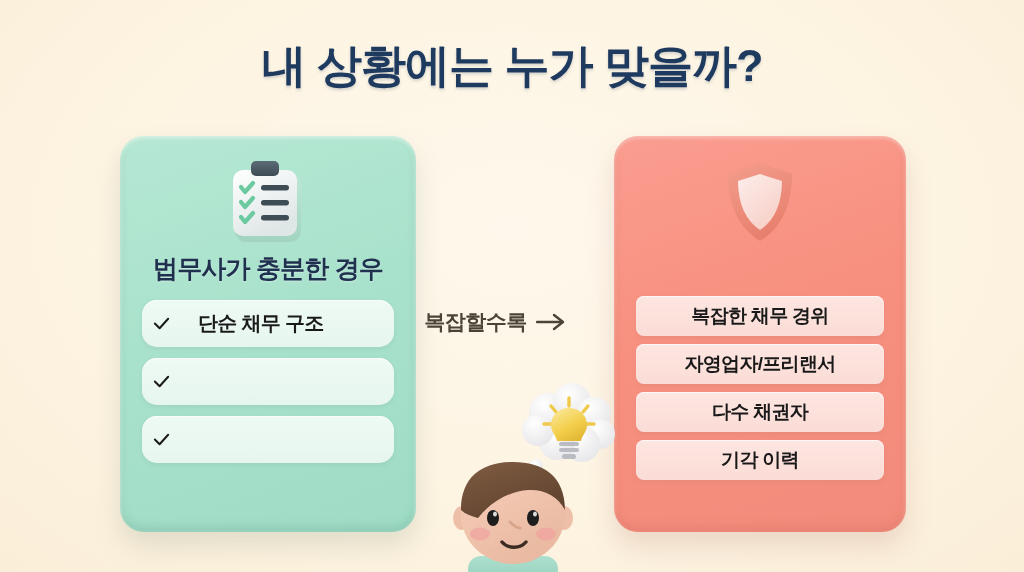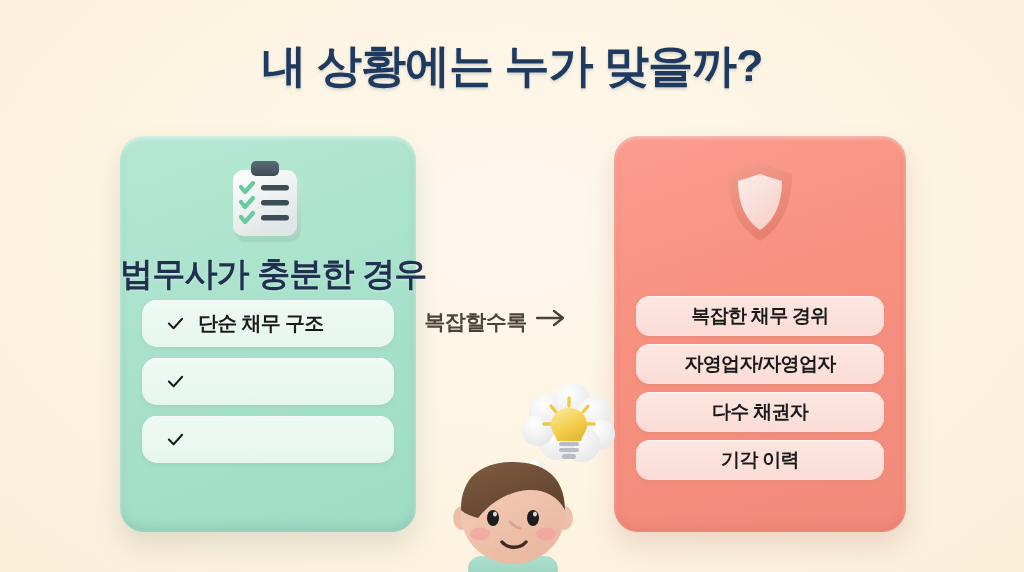--- a/index.html
+++ b/index.html
@@ -79,21 +79,21 @@
     align-items: center;
     justify-content: center;
   }
 
   .card-title {
     position: absolute;
     top: 116px;
     left: 0;
     width: 100%;
     text-align: center;
-    font-size: 33px;
+    font-size: 25px;
     font-weight: 800;
     letter-spacing: -0.8px;
     color: #20304f;
     text-shadow: 0 1px 2px rgba(255,255,255,0.35);
     white-space: nowrap;
   }
 
   
   .pill-list {
     position: absolute;
@@ -111,36 +111,36 @@
     display: flex;
     align-items: center;
     font-weight: 800;
     letter-spacing: -0.7px;
     color: #191919;
     white-space: nowrap;
   }
 
   .pill-mint {
     height: 47px;
-    padding-left: 24px;
-    gap: 13px;
+    padding-left: 10px;
+    gap: 27px;
     background: linear-gradient(180deg, #eefaf4 0%, #e6f6ee 100%);
     box-shadow: 0 2px 4px rgba(120,160,140,0.18),
                 inset 0 1px 1px rgba(255,255,255,0.9);
     font-size: 20px;
   }
 
   .pill-pink {
     height: 40px;
     justify-content: center;
     background: linear-gradient(180deg, #fde6e1 0%, #fbdcd6 100%);
     box-shadow: 0 2px 4px rgba(190,120,110,0.18),
                 inset 0 1px 1px rgba(255,255,255,0.75);
     font-size: 19px;
-    border-radius: 14px;
+    border-radius: 8px;
   }
 
   .check-icon {
     flex: 0 0 auto;
     width: 19px;
     height: 19px;
     display: block;
   }
 
   
@@ -149,21 +149,21 @@
     left: 416px;
     top: 308px;
     width: 158px;
     text-align: center;
     font-size: 21px;
     font-weight: 800;
     letter-spacing: -0.5px;
     color: #4a4338;
     white-space: nowrap;
     display: flex;
-    align-items: flex-start;
+    align-items: center;
     justify-content: center;
     gap: 9px;
   }
 
   .arrow-icon { display: block; }
 
   
   .character {
     position: absolute;
     left: 440px;
@@ -256,21 +256,21 @@
         <path d="M36 14 L58 21 C58 44 50 61 36 70 C22 61 14 44 14 21 Z" fill="url(#shIn)"></path>
       </svg>
     </div>
 
 
     <div class="pill-list pill-list-right">
       <div class="pill pill-pink">
         <span>복잡한 채무 경위</span>
       </div>
       <div class="pill pill-pink">
-        <span>자영업자/자영업자</span>
+        <span>자영업자/프리랜서</span>
       </div>
       <div class="pill pill-pink">
         <span>다수 채권자</span>
       </div>
       <div class="pill pill-pink">
         <span>기각 이력</span>
       </div>
     </div>
   </div>
 

